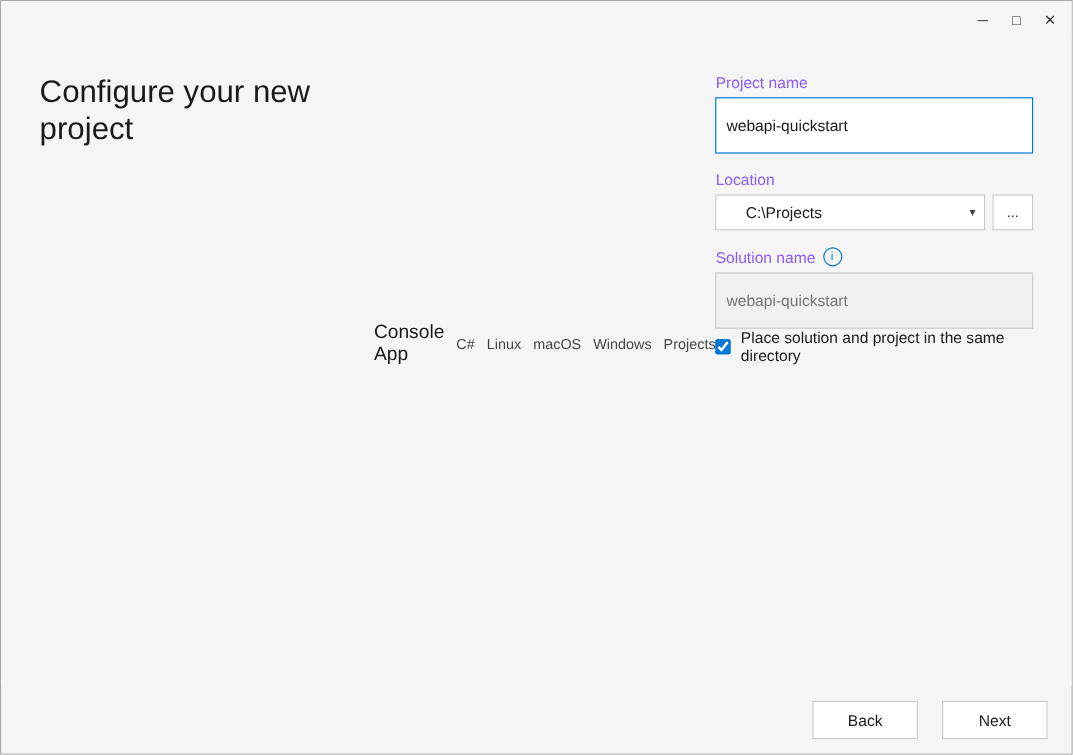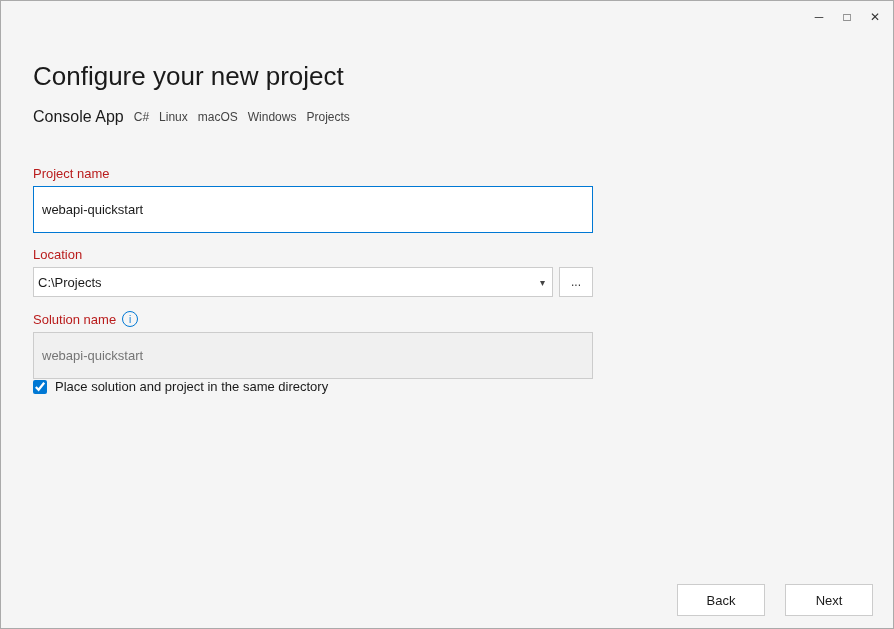--- a/index.html
+++ b/index.html
@@ -50,21 +50,21 @@
       display: flex;
       align-items: center;
       justify-content: center;
       color: #333;
     }
 
     .content {
       flex: 1;
       padding: 28px 32px 20px 32px;
       display: flex;
-      flex-direction: column;
+      flex-direction: row;
       background: #f5f5f5;
     }
 
     .page-title {
       font-size: 26px;
       font-weight: 300;
       color: #1a1a1a;
       margin-bottom: 16px;
     }
 
@@ -88,21 +88,21 @@
     }
 
     .form-section {
       display: flex;
       flex-direction: column;
       gap: 0;
     }
 
     .field-label {
       font-size: 13px;
-      color: #b91c1c;
+      color: #8b5cf6;
       margin-bottom: 5px;
       margin-top: 14px;
     }
 
     .field-label:first-child {
       margin-top: 0;
     }
 
     .text-input {
       height: 47px;
@@ -132,21 +132,21 @@
     .select-wrapper {
       flex: 1;
       position: relative;
     }
 
     .location-select {
       width: 100%;
       height: 30px;
       border: 1px solid #ccc;
       background: white;
-      padding: 0 28px 0 4px;
+      padding: 0 28px 0 24px;
       font-size: 13px;
       color: #1a1a1a;
       appearance: none;
       cursor: pointer;
       outline: none;
     }
 
     .select-arrow {
       position: absolute;
       right: 8px;

